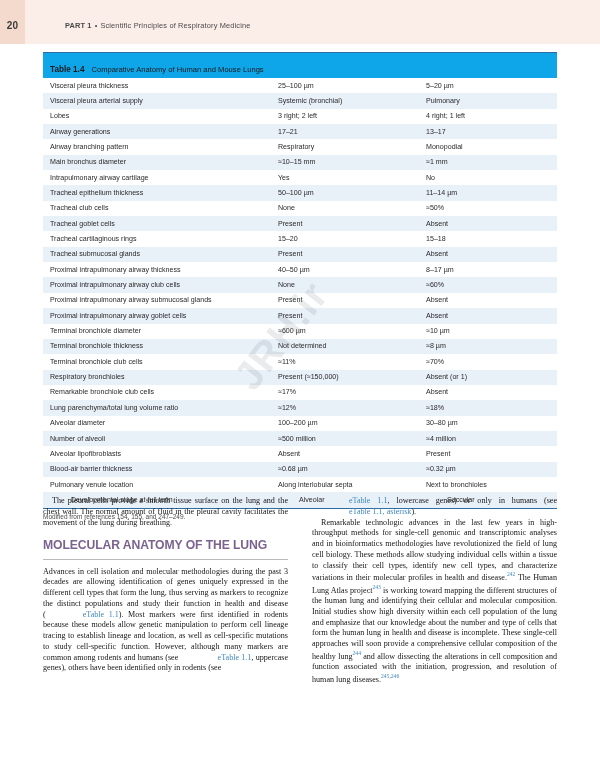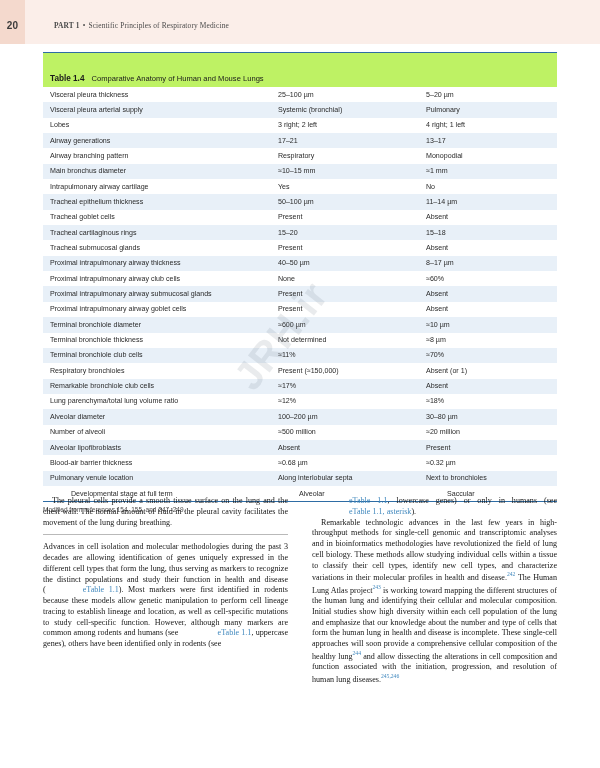--- a/index.html
+++ b/index.html
@@ -37,22 +37,22 @@
     width: 25px;
     text-align: center;
     font-family: "Liberation Sans", sans-serif;
     font-weight: bold;
     font-size: 10px;
     color: #3b3b3b;
     letter-spacing: .2px;
   }
   .running-title {
     position: absolute;
-    left: 45px; top: 21px;
-    font-family: Liberation Serif, serif;
+    left: 56px; top: 21px;
+    font-family: Liberation Sans, sans-serif;
     font-size: 7.4px;
     color: #4a4a4a;
     letter-spacing: .15px;
     white-space: nowrap;
     padding-left: 9px;
   }
   .running-title .part { font-weight: bold; }
   .running-title .sep { padding: 0 3px; }
 
   
@@ -65,22 +65,22 @@
     width: 514px;
     border-collapse: collapse;
     table-layout: fixed;
     font-family: "Liberation Sans", sans-serif;
   }
   table.tbl col.c1 { width: 228px; }
   table.tbl col.c2 { width: 148px; }
   table.tbl col.c3 { width: 138px; }
 
   .tbl-title-row td {
-    background: #bef264;
-    padding: 21px 0 4px 7px;
+    background: #0ea5e9;
+    padding: 12px 0 4px 7px;
     border-top: 1.3px solid #2e6ca4;
     font-size: 7.6px;
     color: #1a1a1a;
   }
   .tbl-title-row .tnum {
     font-weight: bold;
     font-size: 8.2px;
     padding-right: 7px;
   }
   .tbl-head-row td {
@@ -237,20 +237,25 @@
           <td>Intrapulmonary airway cartilage</td>
           <td>Yes</td>
           <td>No</td>
         </tr>
         <tr>
           <td>Tracheal epithelium thickness</td>
           <td>50–100 µm</td>
           <td>11–14 µm</td>
         </tr>
         <tr>
+          <td>Tracheal club cells</td>
+          <td>None</td>
+          <td>≈50%</td>
+        </tr>
+        <tr>
           <td>Tracheal goblet cells</td>
           <td>Present</td>
           <td>Absent</td>
         </tr>
         <tr>
           <td>Tracheal cartilaginous rings</td>
           <td>15–20</td>
           <td>15–18</td>
         </tr>
         <tr>
@@ -309,21 +314,21 @@
           <td>≈18%</td>
         </tr>
         <tr>
           <td>Alveolar diameter</td>
           <td>100–200 µm</td>
           <td>30–80 µm</td>
         </tr>
         <tr>
           <td>Number of alveoli</td>
           <td>≈500 million</td>
-          <td>≈20 million</td>
+          <td>≈4 million</td>
         </tr>
         <tr>
           <td>Alveolar lipofibroblasts</td>
           <td>Absent</td>
           <td>Present</td>
         </tr>
         <tr>
           <td>Blood-air barrier thickness</td>
           <td>≈0.68 µm</td>
           <td>≈0.32 µm</td>
@@ -341,20 +346,21 @@
       </tbody>
   </table>
   <div class="tbl-note">Modified from references 154, 155, and 247–249.</div>
 </div>
 
 <div class="cols">
 
   <div class="col col-left">
     <p class="body indent"><span>The pleural cells provide a smooth tissue surface on the lung and the chest wall. The normal amount of fluid in the pleural cavity facilitates the movement of the lung during breathing.</span></p>
 
+    <h2 class="sect">MOLECULAR ANATOMY OF THE LUNG</h2>
     <div class="sect-rule"></div>
 
     <p class="body"><span>Advances in cell isolation and molecular methodologies during the past 3 decades are allowing identification of genes uniquely expressed in the different cell types that form the lung, thus serving as markers to recognize the distinct populations and study their function in health and disease (</span><span class="xref">eTable 1.1</span><span>). Most markers were first identified in rodents because these models allow genetic manipulation to perform cell lineage tracing to establish lineage and location, as well as cell-specific mutations to study cell-specific function. However, although many markers are common among rodents and humans (see </span><span class="xref">eTable 1.1</span><span>, uppercase genes), others have been identified only in rodents (see</span></p>
   </div>
 
   <div class="col col-right">
     <p class="body"><span class="xref">eTable 1.1</span><span>, lowercase genes) or only in humans (see </span><span class="xref">eTable 1.1, asterisk</span><span>).</span></p>
 
     <p class="body indent"><span>Remarkable technologic advances in the last few years in high-throughput methods for single-cell genomic and transcriptomic analyses and in bioinformatics methodologies have revolutionized the field of lung cell biology. These methods allow studying individual cells within a tissue to classify their cell types, identify new cell types, and characterize variations in their molecular profiles in health and disease.</span><sup class="ref">242</sup><span> The Human Lung Atlas project</span><sup class="ref">243</sup><span> is working toward mapping the different structures of the human lung and identifying their cellular and molecular composition. Initial studies show high diversity within each cell population of the lung and emphasize that our knowledge about the number and type of cells that form the human lung in health and disease is incomplete. These single-cell approaches will soon provide a comprehensive cellular composition of the healthy lung</span><sup class="ref">244</sup><span> and allow dissecting the alterations in cell composition and function associated with the initiation, progression, and resolution of human lung diseases.</span><sup class="ref">245,246</sup></p>
   </div>

